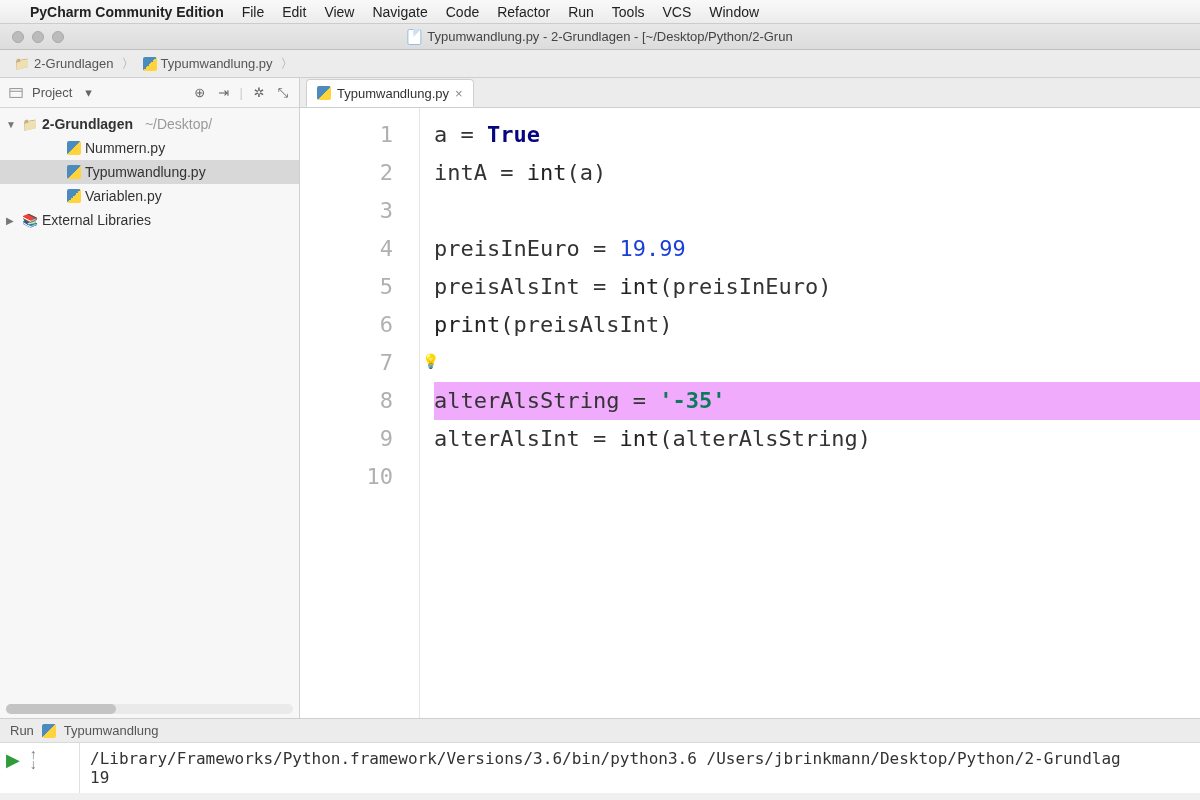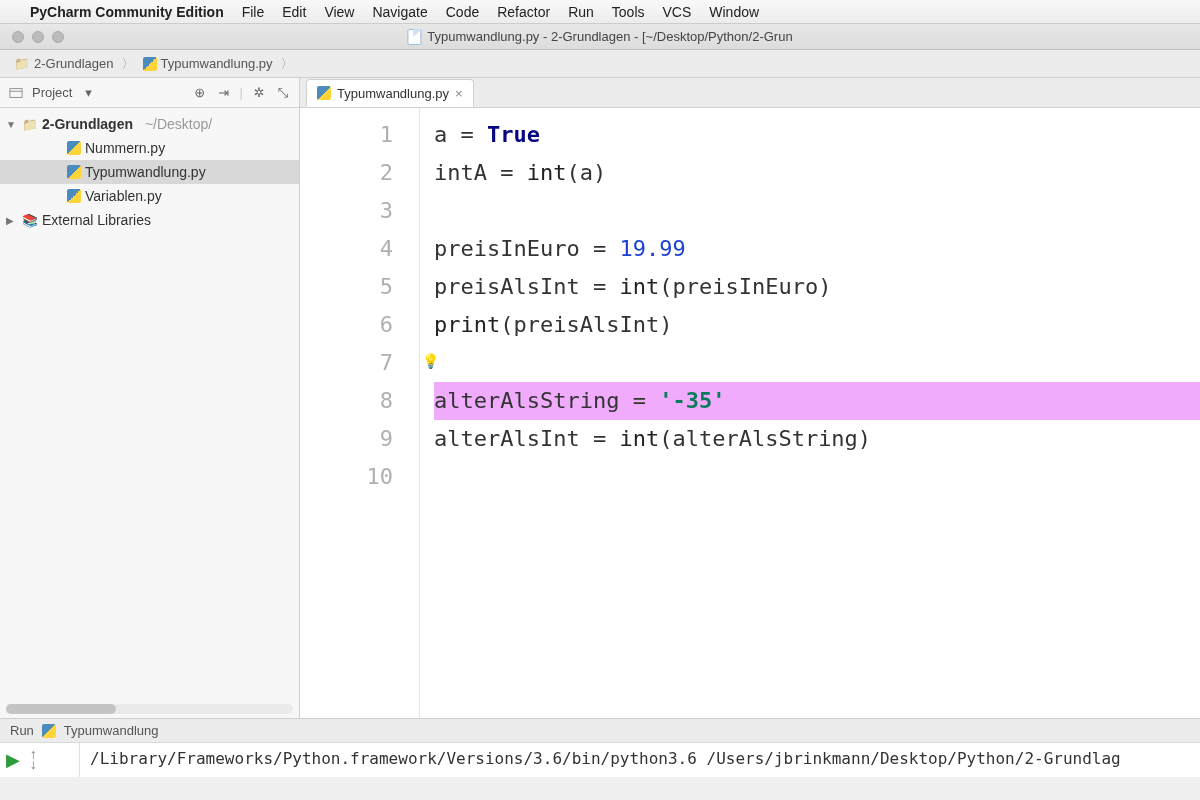--- a/index.html
+++ b/index.html
@@ -300,15 +300,16 @@
   <div class="run-body">
     <div class="run-controls">
       <span class="play-icon">▶</span>
       <span class="arrows-icon">
           <span>↑</span>
           <span>↓</span>
         </span>
     </div>
     <div class="console">
       <div>/Library/Frameworks/Python.framework/Versions/3.6/bin/python3.6 /Users/jbrinkmann/Desktop/Python/2-Grundlag</div>
+      <div>19</div>
     </div>
   </div>
 </div>
 
 </body></html>

